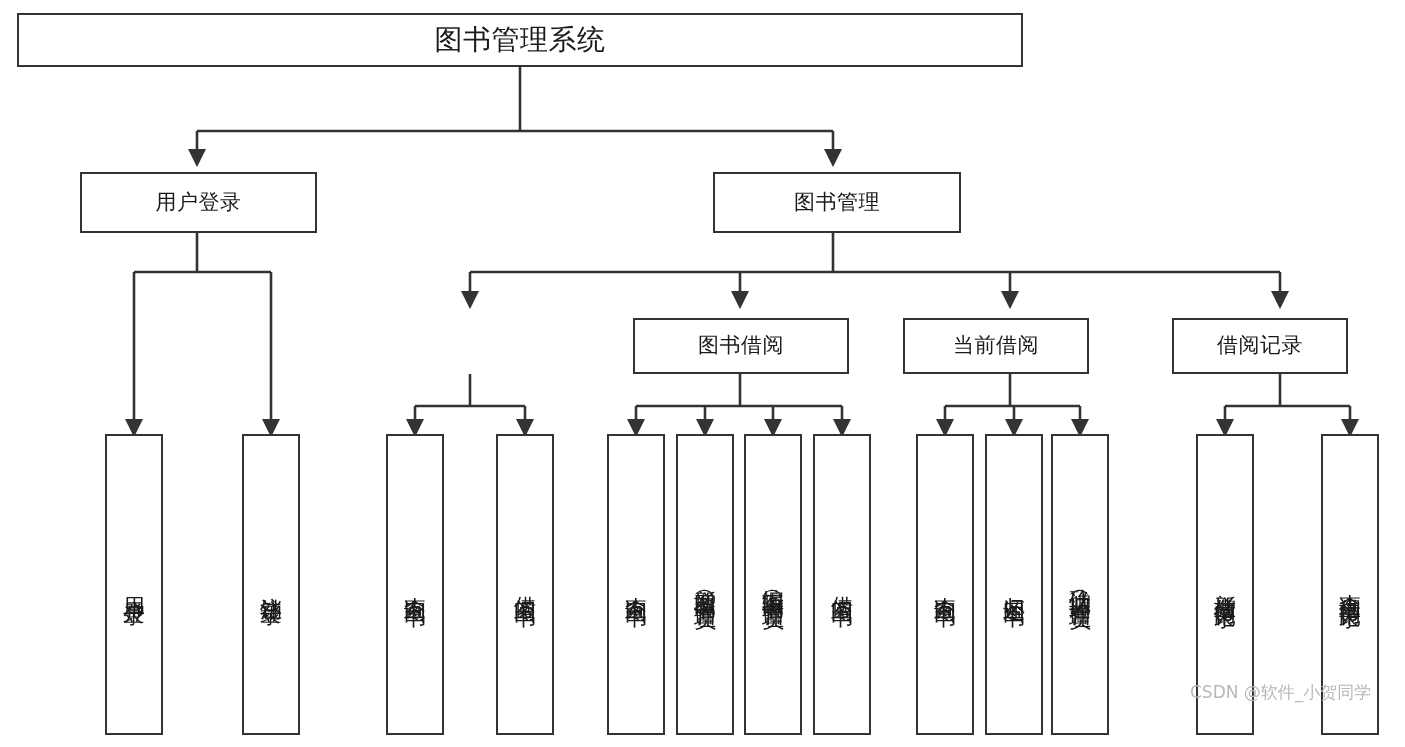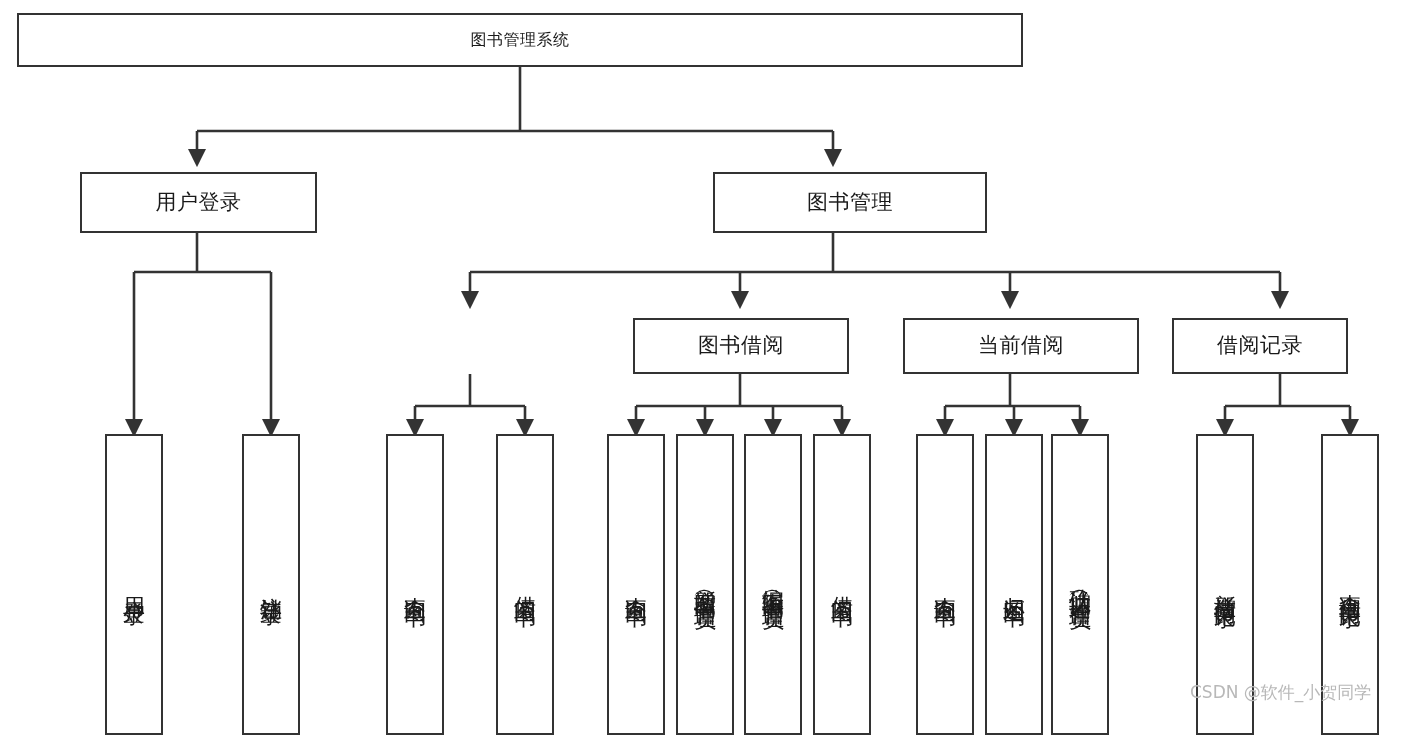--- a/index.html
+++ b/index.html
@@ -52,21 +52,21 @@
   }
   .node.vert .node-label {
     writing-mode: vertical-rl;
     text-orientation: upright;
     font-size: 22px;
     letter-spacing: 3px;
     line-height: 1.0;
     white-space: nowrap;
   }
   #root-node .node-label {
-    font-size: 16px;
+    font-size: 28px;
     text-align: center;
   }
   #watermark {
     position: absolute;
     left: 1190px;
     top: 681px;
     font-size: 17px;
     color: #b8b8b8;
     z-index: 5;
     white-space: nowrap;
@@ -129,30 +129,30 @@
   </svg>
 
   <div class="node horiz" id="root-node" style="left:17px; top:13px; width:1006px; height:54px;">
     <span class="node-label">图书管理系统</span>
   </div>
 
   <div class="node horiz" style="left:80px; top:172px; width:237px; height:61px;">
     <span class="node-label">用户登录</span>
   </div>
 
-  <div class="node horiz" style="left:713px; top:172px; width:274px; height:61px;">
+  <div class="node horiz" style="left:713px; top:172px; width:248px; height:61px;">
     <span class="node-label">图书管理</span>
   </div>
 
 
   <div class="node horiz" style="left:633px; top:318px; width:216px; height:56px;">
     <span class="node-label">图书借阅</span>
   </div>
 
-  <div class="node horiz" style="left:903px; top:318px; width:236px; height:56px;">
+  <div class="node horiz" style="left:903px; top:318px; width:186px; height:56px;">
     <span class="node-label">当前借阅</span>
   </div>
 
   <div class="node horiz" style="left:1172px; top:318px; width:176px; height:56px;">
     <span class="node-label">借阅记录</span>
   </div>
 
   <div class="node vert" style="left:105px; top:434px; width:58px; height:301px;">
     <span class="node-label">用户登录</span>
   </div>

